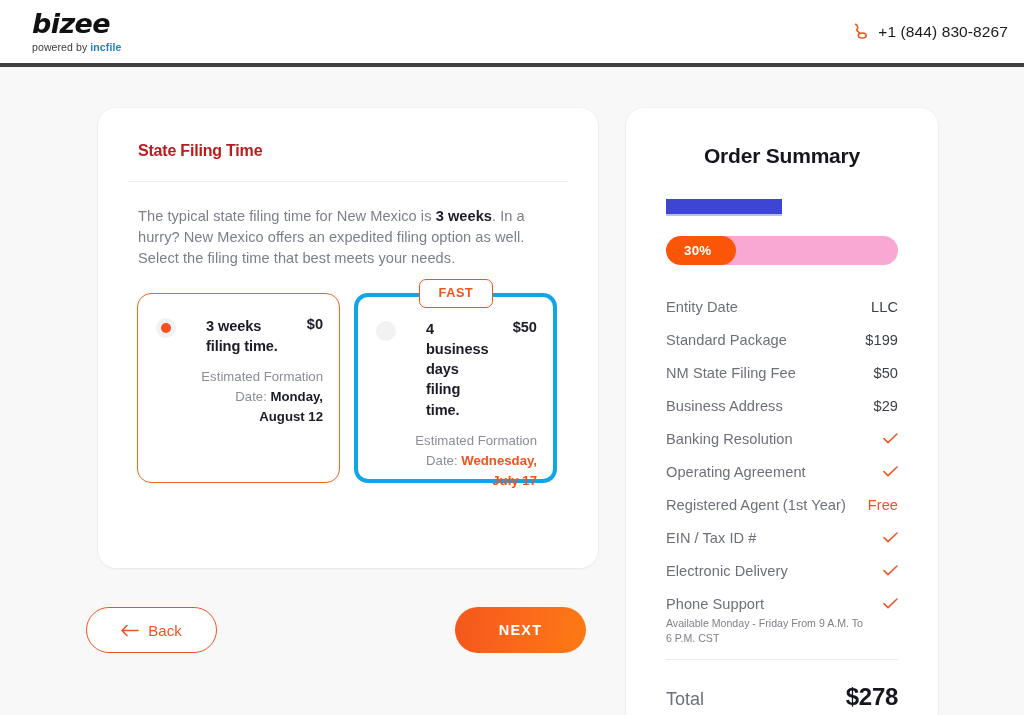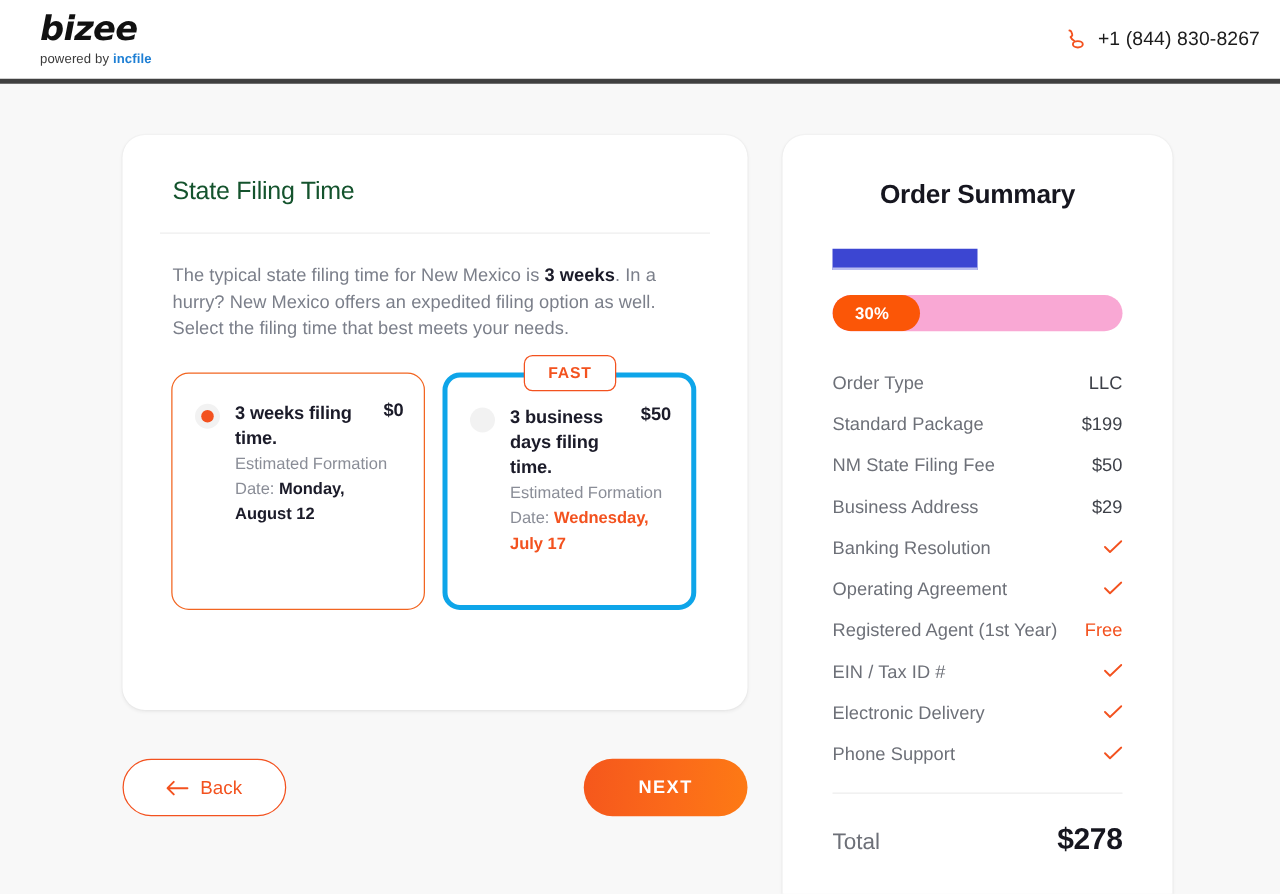--- a/index.html
+++ b/index.html
@@ -40,76 +40,76 @@
   
   .stage { position: relative; width: 1024px; height: 648px; }
 
   
   .left-card {
     position: absolute; left: 98px; top: 41px; width: 500px; height: 460px;
     background: #fff; border-radius: 18px;
     box-shadow: 0 1px 3px rgba(20,20,20,.06), 0 0 0 1px rgba(0,0,0,.015);
   }
   .card-title {
-    font-size: 20px; color: #14532d; font-weight: 400;
+    font-size: 16px; color: #b91c1c; font-weight: 700;
     padding: 34px 0 0 40px; letter-spacing: -0.2px;
   }
   .card-rule { height: 1px; background: #eeeeee; margin: 21px 30px 0 30px; }
   .card-desc {
     margin: 24px 40px 0 40px; font-size: 14.6px; line-height: 1.44;
     color: #7b7f8a; letter-spacing: 0.05px;
   }
   .card-desc b { color: #1b1b29; font-weight: 700; }
 
   
   .options { display: flex; gap: 14px; margin: 24px 0 0 39px; }
   .opt {
     position: relative; width: 203px; height: 190px;
     border: 4px solid #0ea5e9; border-radius: 14px; background: #fff;
     padding: 22px 16px 0 18px; cursor: pointer;
   }
   .opt.selected { border: 1.5px solid #f26521; }
 
-  .opt-head { display: flex; align-items: flex-start; }
+  .opt-head { display: flex; align-items: flex-start; gap: 18px; }
   .radio {
     width: 20px; height: 20px; border-radius: 50%; background: #f2f2f2;
     flex: 0 0 20px; margin-top: 2px; position: relative;
   }
   .radio.on::after {
     content: ""; position: absolute; left: 5px; top: 5px;
     width: 10px; height: 10px; border-radius: 50%; background: #f3521f;
   }
   .opt-label {
     flex: 1; margin-left: 12px; font-size: 14.6px; font-weight: 700;
     color: #1b1b29; line-height: 1.38; letter-spacing: -0.1px;
   }
   .opt-price {
     font-size: 14.6px; font-weight: 700; color: #1b1b29; margin-left: 6px;
     white-space: nowrap;
   }
   .opt-sub {
-    margin-left: 32px; font-size: 13.2px;
-    color: #8a8d97; line-height: 1.52;
+    margin-left: 32px; margin-top: 11px; font-size: 13.2px;
+    color: #8a8d97; line-height: 1.52; text-align: right;
   }
   .opt-date { font-weight: 700; color: #1b1b29; }
   .opt-date.hot { color: #f3521f; }
 
   .fast-badge {
     position: absolute; left: 50%; transform: translateX(-50%);
     top: -18px; background: #fff; border: 1.5px solid #f3521f;
     border-radius: 7px; color: #f3521f; font-size: 12.6px; font-weight: 600;
     letter-spacing: 0.7px; padding: 7px 18px 7px 19px; line-height: 1;
   }
 
   .footnote {
     margin: 28px 40px 0 39px; font-size: 13.4px; line-height: 1.52; color: #6e7280;
   }
 
   
-  .btn-row { position: absolute; left: 98px; top: 540px; width: 500px; height: 46px; }
+  .btn-row { position: absolute; left: 86px; top: 540px; width: 500px; height: 46px; }
   .btn-back {
     position: absolute; left: 0; top: 0; width: 131px; height: 46px;
     border: 1.5px solid #f3521f; border-radius: 26px; background: #fff;
     color: #f3521f; font-size: 15px; display: flex; align-items: center;
     justify-content: center; gap: 9px; cursor: pointer; letter-spacing: 0.1px;
   }
   .btn-next {
     position: absolute; right: 0; top: 0; width: 131px; height: 46px;
     border: none; border-radius: 26px;
     background: linear-gradient(95deg, #f5571c 0%, #fb6a1a 55%, #fd7a14 100%);
@@ -200,21 +200,21 @@
         <div class="opt-sub">
           <span>Estimated Formation Date:</span>
           <span class="opt-date">Monday, August 12</span>
         </div>
       </div>
 
       <div class="opt">
         <span class="fast-badge">FAST</span>
         <div class="opt-head">
           <span class="radio"></span>
-          <span class="opt-label">3 business days filing time.</span>
+          <span class="opt-label">4 business days filing time.</span>
           <span class="opt-price">$50</span>
         </div>
         <div class="opt-sub">
           <span>Estimated Formation Date:</span>
           <span class="opt-date hot">Wednesday, July 17</span>
         </div>
       </div>
 
     </div>
 
@@ -236,21 +236,21 @@
     <div class="summary-title">Order Summary</div>
     <div class="blue-bar" style="background: rgb(60, 70, 210);"></div>
     <div class="track">
       <div class="fill" style="width: 30%; background: rgb(251, 86, 7);">
         <span>30%</span>
       </div>
     </div>
 
     <div class="lines" id="summary-lines">
         <div class="line">
-          <span class="lbl">Order Type</span>
+          <span class="lbl">Entity Date</span>
           <span class="val">LLC</span>
         </div>
         <div class="line">
           <span class="lbl">Standard Package</span>
           <span class="val">$199</span>
         </div>
         <div class="line">
           <span class="lbl">NM State Filing Fee</span>
           <span class="val">$50</span>
         </div>
@@ -295,20 +295,21 @@
           </span>
         </div>
         <div class="line">
           <span class="lbl">Phone Support</span>
           <span>
             <svg class="check" viewBox="0 0 15 11" fill="none" stroke="#f3521f" stroke-width="1.5" stroke-linecap="round" stroke-linejoin="round">
               <path d="M1 5.6 5 9.6 14 1"></path>
             </svg>
           </span>
         </div>
+        <div class="note">Available Monday - Friday From 9 A.M. To 6 P.M. CST</div>
       </div>
 
     <div class="total-rule"></div>
     <div class="total-row">
       <span class="total-lbl">Total</span>
       <span class="total-val">$278</span>
     </div>
   </div>
 
 </div>

